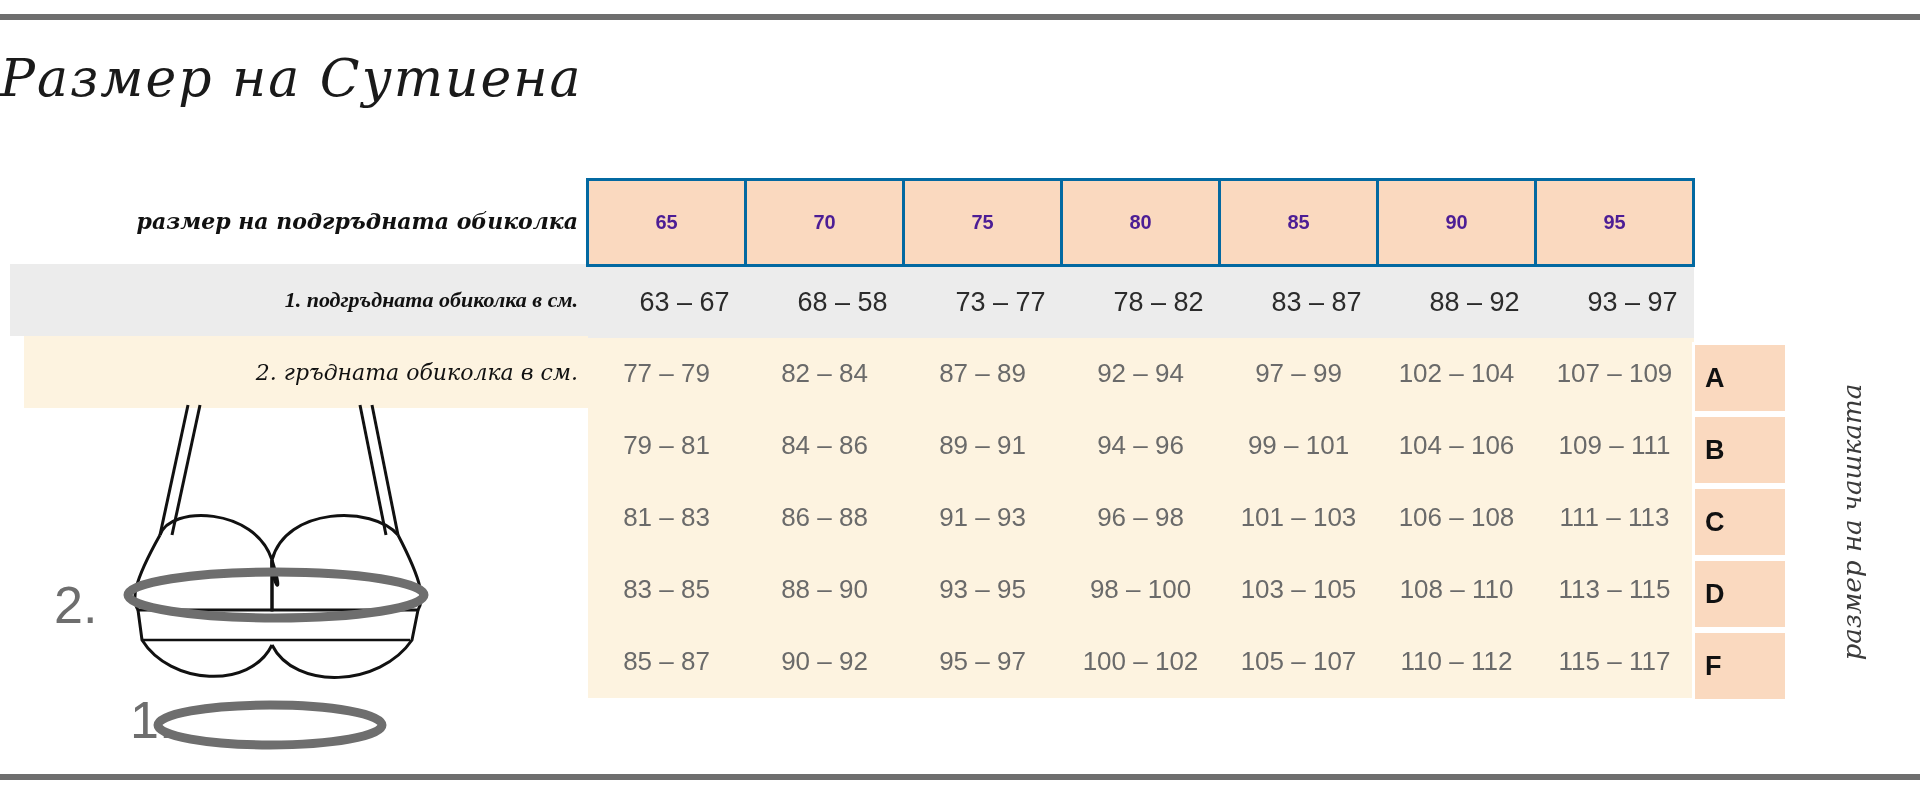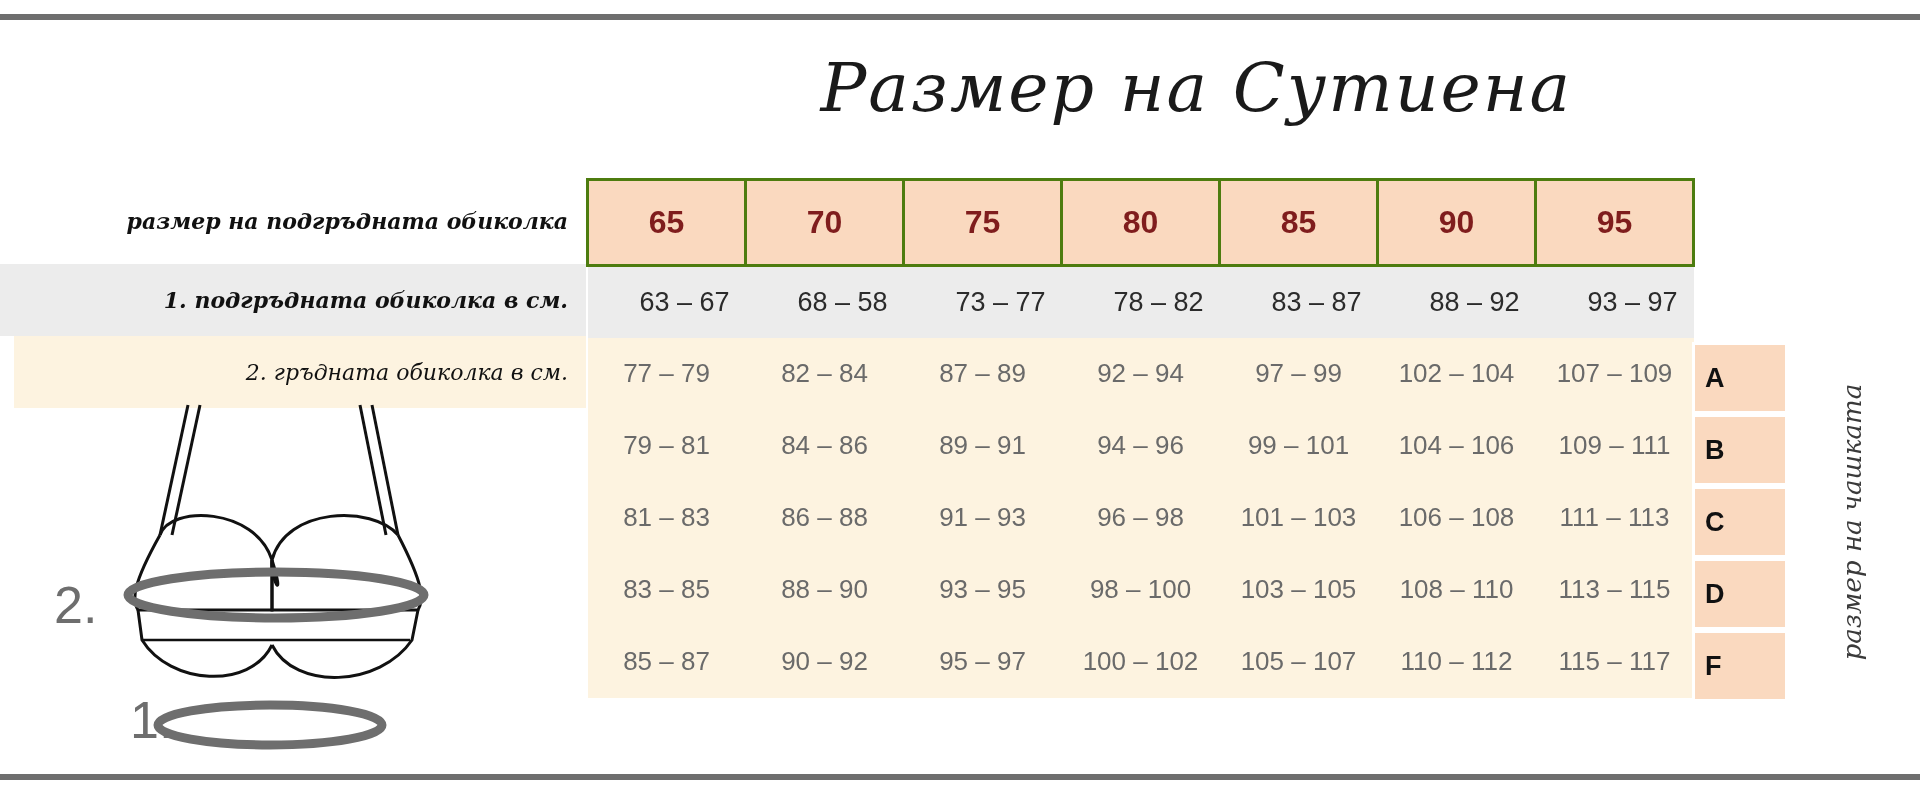--- a/index.html
+++ b/index.html
@@ -27,73 +27,73 @@
     left: 0; top: 774px;
     width: 1920px; height: 6px;
     background: #6e6e6e;
   }
 
   
   .title {
     position: absolute;
     left: 0; top: 48px;
     width: 1572px;
-    text-align: right;
+    text-align: left;
     font-family: "DejaVu Serif", serif;
     font-style: italic;
-    font-size: 68px;
+    font-size: 52px;
     letter-spacing: 2px;
     color: #1a1a1a;
     white-space: nowrap;
   }
 
   
   .left-labels {
     position: absolute;
-    left: 0; top: 178px;
+    left: 10px; top: 178px;
     width: 586px;
   }
   .lbl {
     display: flex;
     align-items: center;
     justify-content: flex-end;
     padding-right: 18px;
     font-family: "DejaVu Serif", serif;
     font-style: italic;
     font-weight: bold;
     font-size: 22px;
     color: #111;
     white-space: nowrap;
   }
   .lbl-row0 { height: 86px; }
-  .lbl-row1 { height: 72px; background: #ececec; }
+  .lbl-row1 { height: 72px; background: #ececec; font-family: Liberation Serif, serif; }
   .lbl-row2 { height: 72px; background: #fdf3e0; font-weight: normal; margin-left: 14px; }
 
   
   .table {
     position: absolute;
     left: 586px; top: 178px;
     border-collapse: collapse;
   }
   .table td {
     width: 158px;
     height: 72px;
     text-align: center;
     vertical-align: middle;
     font-size: 26px;
     color: #6a6a6a;
     font-family: "Liberation Sans", sans-serif;
   }
   .hdr td {
     height: 86px;
     background: #fad9bf;
-    color: #7f1d1d;
+    color: #4c1d95;
     font-weight: bold;
-    font-size: 32px;
-    border: 3px solid #4d7c0f;
+    font-size: 20px;
+    border: 3px solid #0369a1;
   }
   .band-row td {
     background: #ececec;
     color: #2b2b2b;
     font-size: 27px;
     padding-left: 37px;
   }
   .cup-row td {
     background: #fdf3e0;
   }

